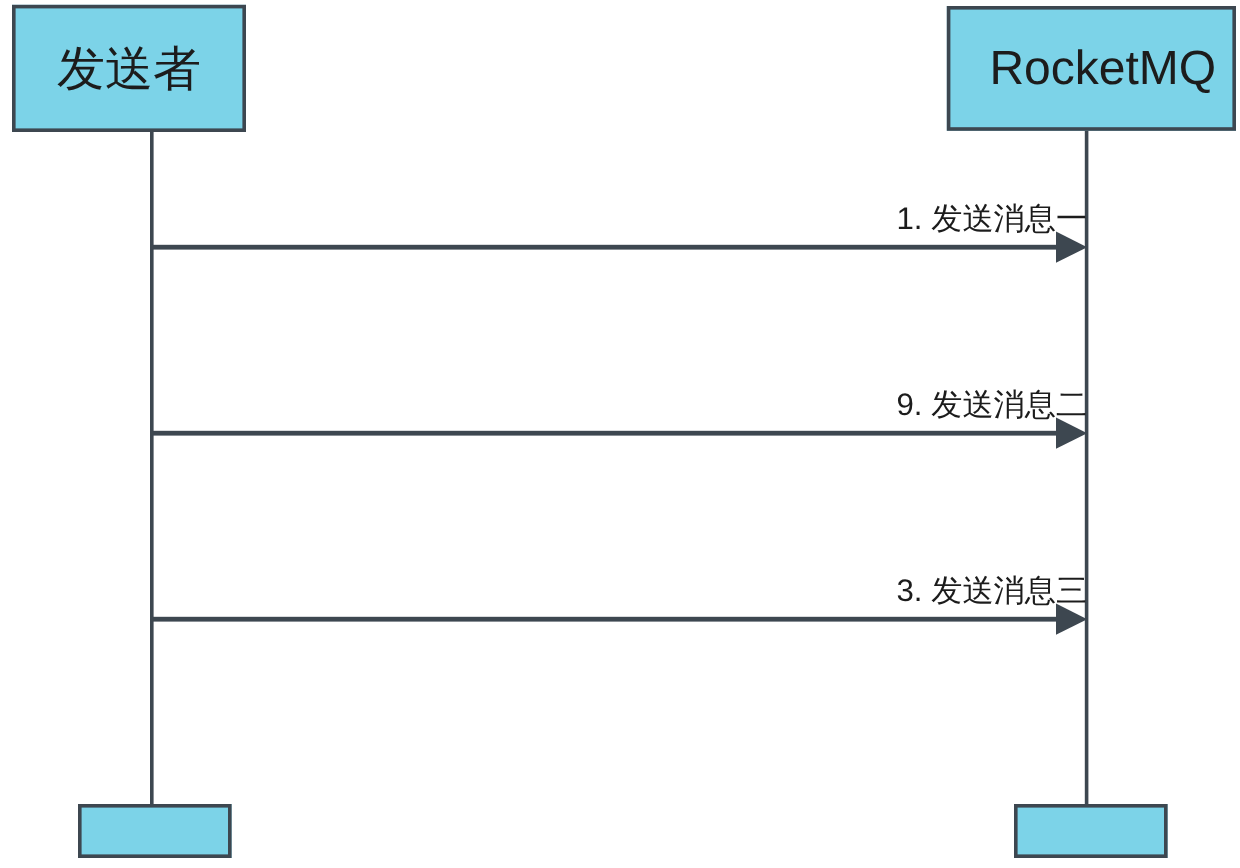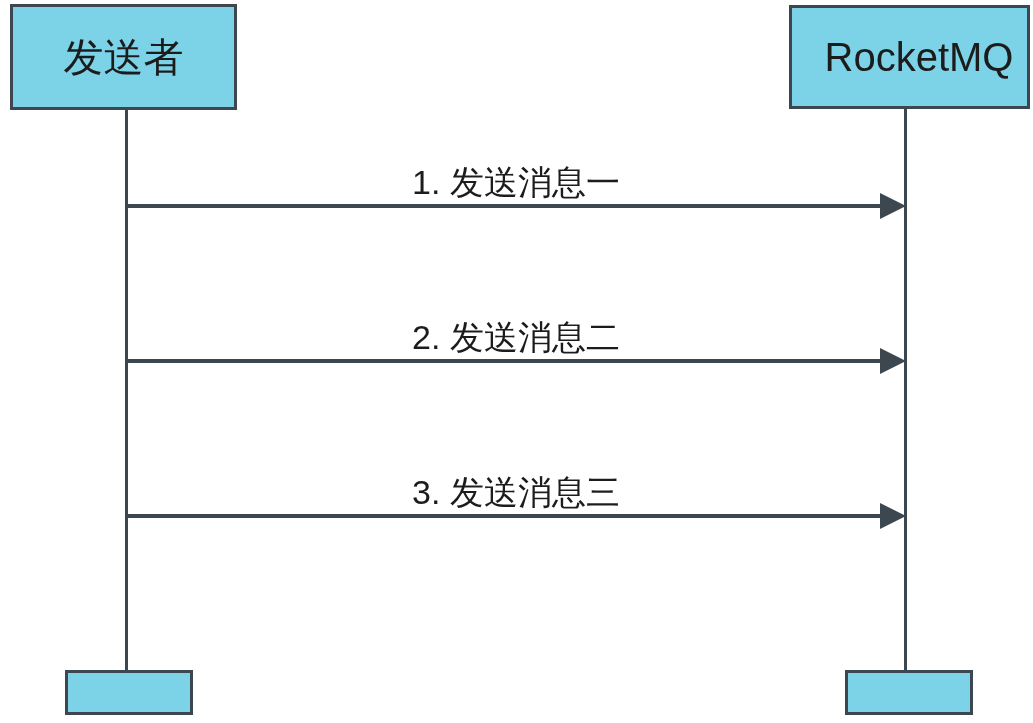--- a/index.html
+++ b/index.html
@@ -25,37 +25,37 @@
   .actor-box{
     position:absolute;
     background:var(--node-fill);
     border:3px solid var(--node-border);
     display:flex;
     align-items:center;
     justify-content:center;
     font-size:40px;
     color:var(--text);
   }
-  .actor-sender{left:10px;top:4px;width:227px;height:106px;font-family:Liberation Serif, serif;}
+  .actor-sender{left:10px;top:4px;width:195px;height:106px;font-family:Liberation Serif, serif;}
   .actor-rocketmq{left:789px;top:5px;width:241px;height:104px;padding-left:19px;}
   .lifeline{
     position:absolute;
     width:3px;
     background:var(--line);
   }
   .lifeline-sender{left:125px;top:110px;height:560px;}
   .lifeline-rocketmq{left:904px;top:109px;height:561px;}
   .msg-label{
     position:absolute;
     left:126px;
     width:780px;
     height:40px;
     line-height:40px;
-    text-align:center;
-    font-size:34px;
+    text-align:right;
+    font-size:26px;
     color:var(--text);
     white-space:nowrap;
   }
   .msg-line{
     position:absolute;
     left:126px;
     width:756px;
     height:4px;
     background:var(--line);
   }
@@ -100,21 +100,21 @@
     <span>RocketMQ</span>
   </div>
 
   <div class="lifeline lifeline-sender"></div>
   <div class="lifeline lifeline-rocketmq"></div>
 
   <div class="msg-label label-1">1. 发送消息一</div>
   <div class="msg-line line-1"></div>
   <div class="arrowhead arrow-1"></div>
 
-  <div class="msg-label label-2">2. 发送消息二</div>
+  <div class="msg-label label-2">9. 发送消息二</div>
   <div class="msg-line line-2"></div>
   <div class="arrowhead arrow-2"></div>
 
   <div class="msg-label label-3">3. 发送消息三</div>
   <div class="msg-line line-3"></div>
   <div class="arrowhead arrow-3"></div>
 
   <div class="activation-box activation-sender"></div>
   <div class="activation-box activation-rocketmq"></div>
 

